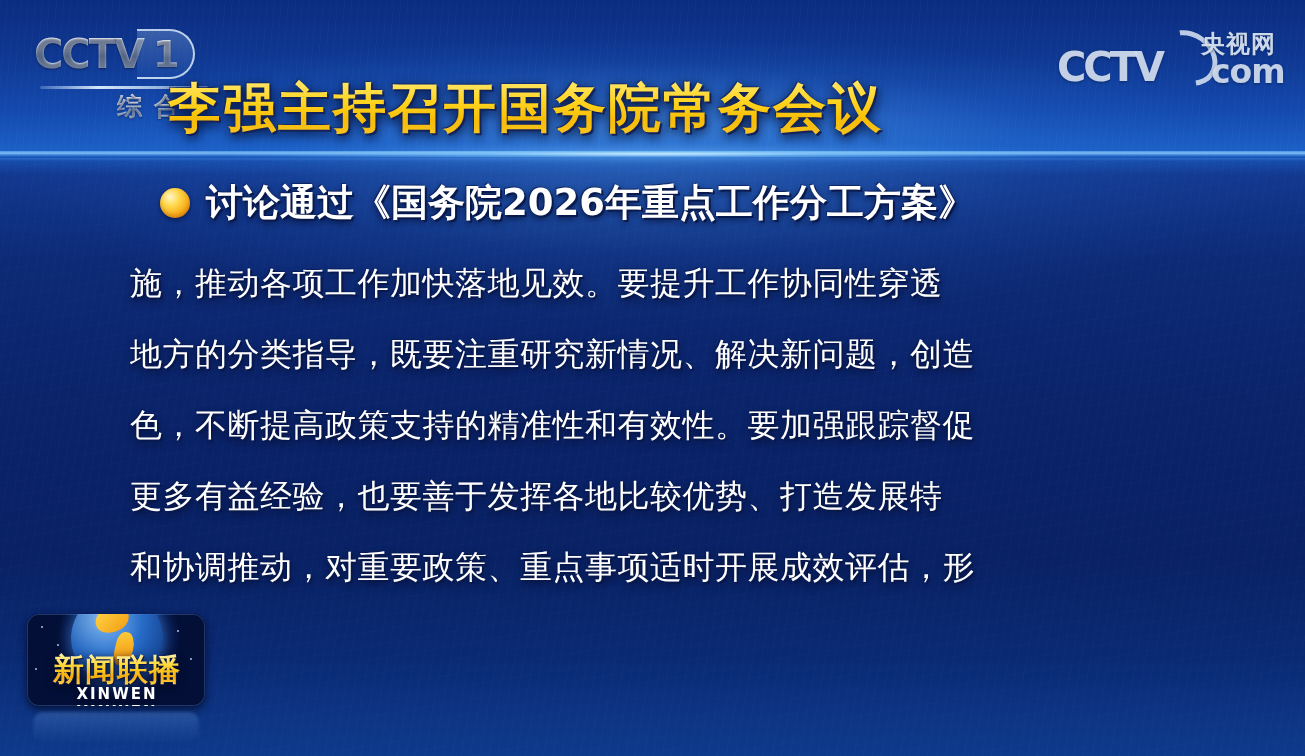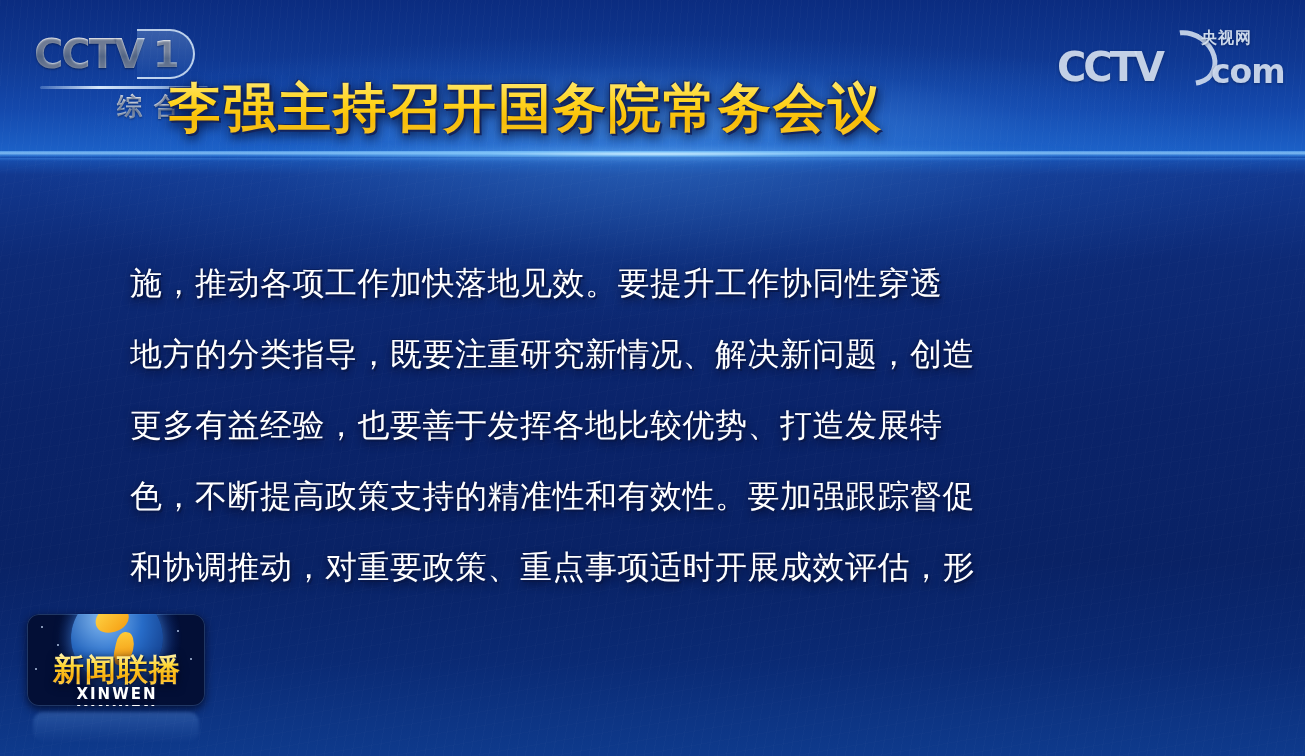--- a/index.html
+++ b/index.html
@@ -141,21 +141,21 @@
     transform:rotate(35deg);
   }
   #wm-com{
     position:absolute; left:162px; top:22px;
     font-size:33px; font-weight:700; letter-spacing:-1px;
     color:rgba(226,236,247,0.93);
     text-shadow:0 1px 3px rgba(0,15,50,0.5);
   }
   #wm-cn{
     position:absolute; left:152px; top:-2px;
-    font-size:16px; font-weight:700; letter-spacing:1px;
+    font-size:24px; font-weight:700; letter-spacing:1px;
     color:rgba(232,241,250,0.95);
     text-shadow:0 1px 3px rgba(0,15,50,0.5);
   }
 
   
   #headline{
     position:absolute; left:0; top:78px; width:1051px;
     text-align:center;
     font-size:53px; font-weight:700; letter-spacing:2px; line-height:60px;
     color:#ffd21e;
@@ -280,26 +280,30 @@
 
   <div id="cctv-com-watermark">
     <span id="wm-cctv">CCTV</span>
     <span id="wm-arc"></span>
     <span id="wm-cn">央视网</span>
     <span id="wm-com">com</span>
   </div>
 
   <div id="headline">李强主持召开国务院常务会议</div>
 
+  <div id="subtitle-row">
+    <span id="subtitle-bullet"></span>
+    <span id="subtitle-text">讨论通过《国务院2026年重点工作分工方案》</span>
+  </div>
 
   <div id="body-text">
     <div class="body-line">施，推动各项工作加快落地见效。要提升工作协同性穿透</div>
     <div class="body-line">地方的分类指导，既要注重研究新情况、解决新问题，创造</div>
+    <div class="body-line">色，不断提高政策支持的精准性和有效性。要加强跟踪督促</div>
     <div class="body-line">更多有益经验，也要善于发挥各地比较优势、打造发展特</div>
-    <div class="body-line">色，不断提高政策支持的精准性和有效性。要加强跟踪督促</div>
     <div class="body-line">和协调推动，对重要政策、重点事项适时开展成效评估，形</div>
   </div>
 
   <div id="xinwen-logo">
     <span class="star" style="left:14px;top:12px;width:2px;height:2px;"></span>
     <span class="star" style="left:30px;top:30px;width:2px;height:2px;"></span>
     <span class="star" style="left:150px;top:16px;width:2px;height:2px;"></span>
     <span class="star" style="left:163px;top:44px;width:2px;height:2px;"></span>
     <span class="star" style="left:8px;top:54px;width:2px;height:2px;"></span>
     <span id="globe">

